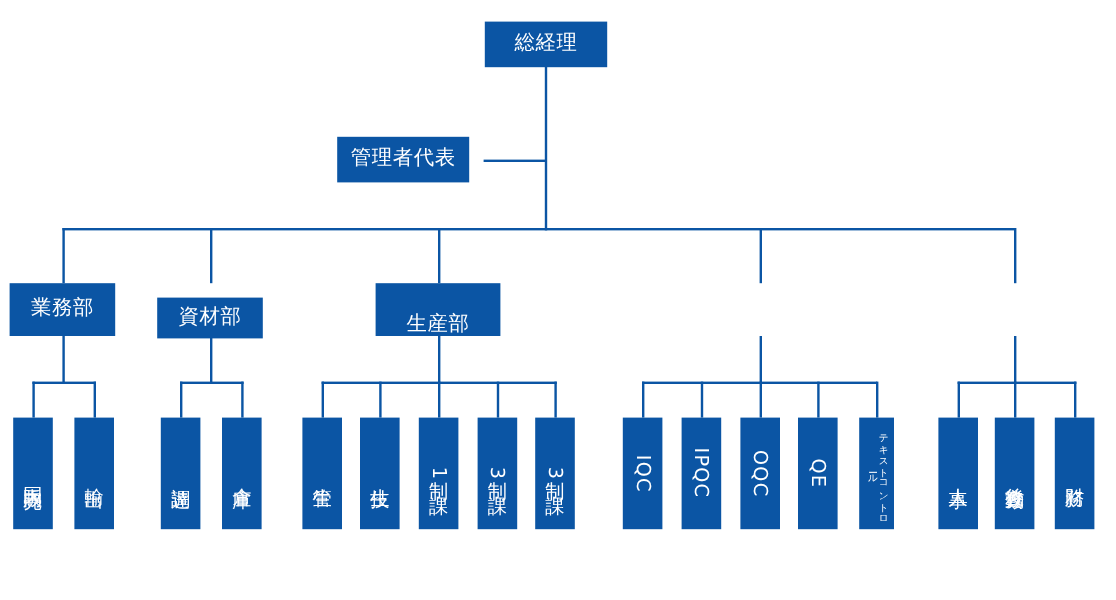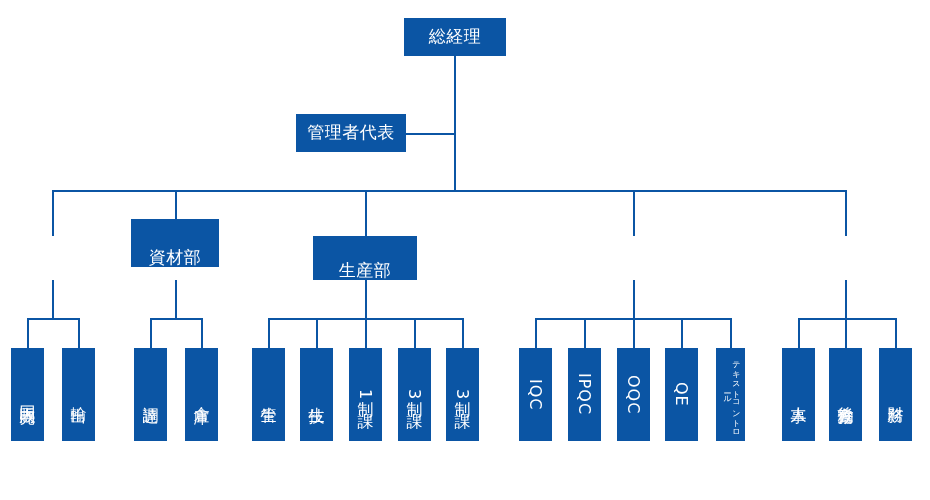--- a/index.html
+++ b/index.html
@@ -102,25 +102,28 @@
   <div class="line v" style="left:845px; top:280px; height:39px;"></div>
   <div class="line h" style="left:798px; top:318px; width:99px;"></div>
   <div class="line v" style="left:798px; top:318px; height:30px;"></div>
   <div class="line v" style="left:845px; top:318px; height:30px;"></div>
   <div class="line v" style="left:895px; top:318px; height:30px;"></div>
 
   <div class="node horiz" style="left:404px; top:18px; width:102px; height:38px;">
     <span>総経理</span>
   </div>
 
-  <div class="node horiz" style="left:296px; top:114px; width:110px; height:38px;">
+  <div class="node horiz" style="left:281px; top:114px; width:110px; height:38px;">
     <span>管理者代表</span>
   </div>
 
-  <div class="node horiz" style="left:131px; top:219px; width:88px; height:48px;align-items:flex-end;">
+  <div class="node horiz" style="left:8px; top:236px; width:88px; height:44px;">
+    <span>業務部</span>
+  </div>
+  <div class="node horiz" style="left:131px; top:248px; width:88px; height:34px;">
     <span>資材部</span>
   </div>
   <div class="node horiz" style="left:313px; top:236px; width:104px; height:44px;align-items:flex-end;">
     <span>生産部</span>
   </div>
 
   <div class="node vert" style="left:11px; top:348px; width:33px; height:93px;">
     <span>国内販売</span>
   </div>
   <div class="node vert" style="left:62px; top:348px; width:33px; height:93px;">

